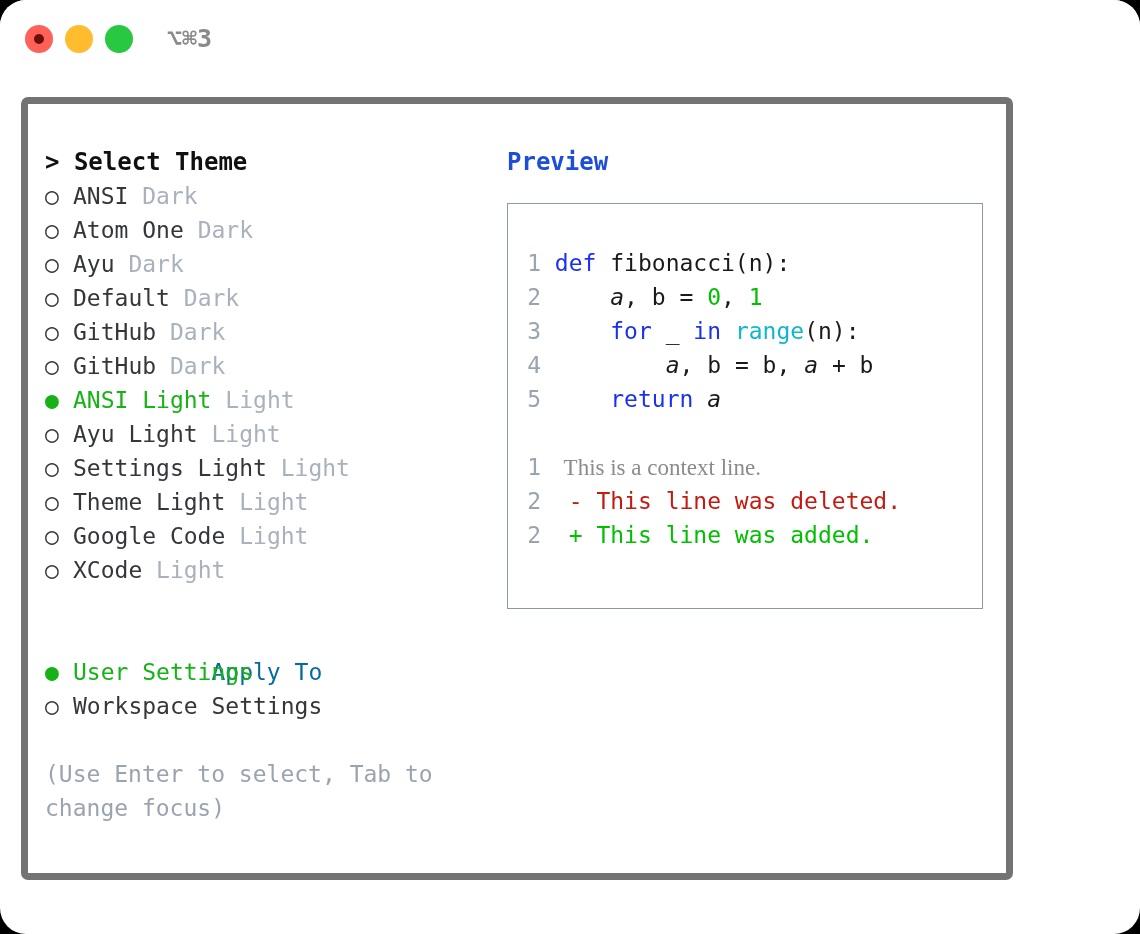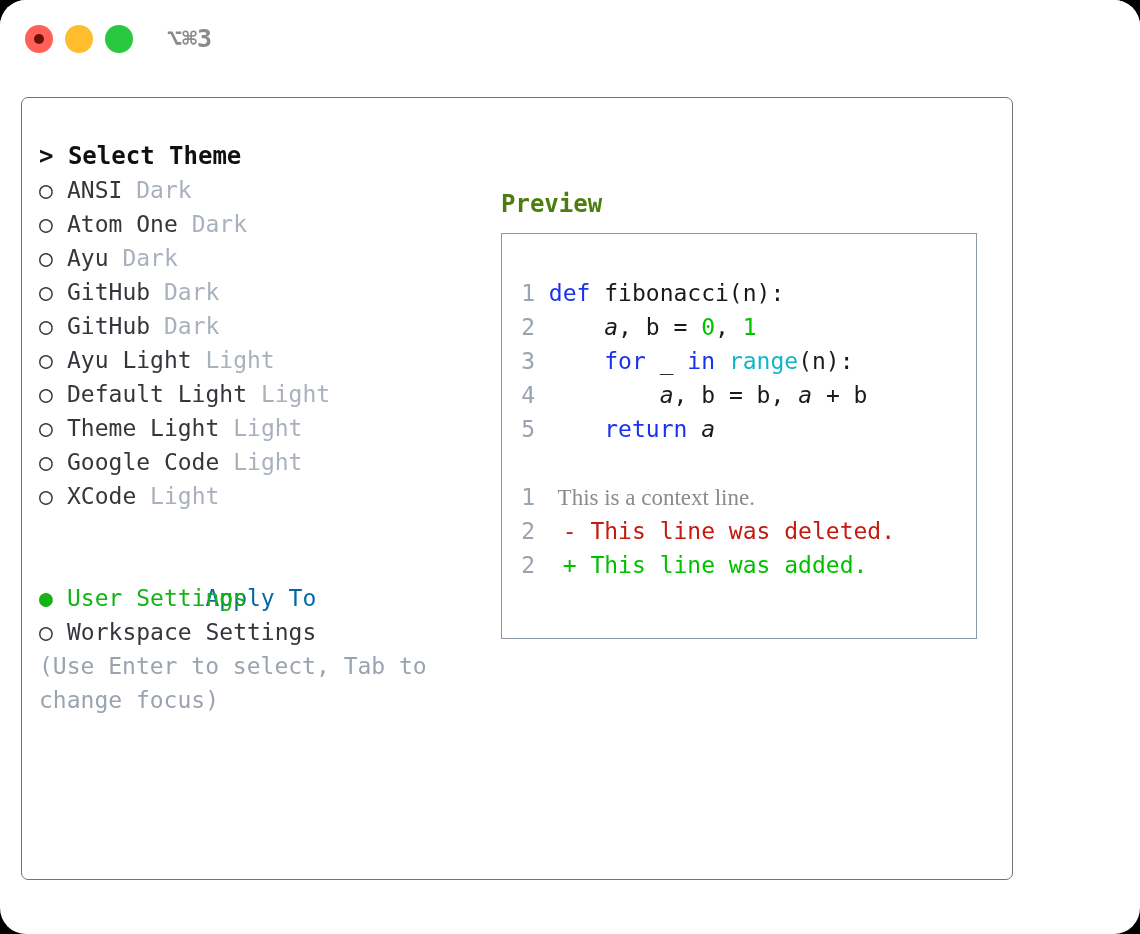--- a/index.html
+++ b/index.html
@@ -67,21 +67,21 @@
     white-space: pre;
   }
 
   
   #panel {
     position: absolute;
     left: 21px;
     top: 97px;
     width: 992px;
     height: 783px;
-    border: 1px solid #737373;
+    border: 7px solid #737373;
     border-radius: 7px;
     background: #ffffff;
     box-sizing: border-box;
   }
 
   
   #left-col {
     position: absolute;
     left: 17px;
     top: 41px;
@@ -113,46 +113,46 @@
   .theme-variant{ color: #a9b1bd; }
 
   .section-label {
     color: #0369a1;
     font-size: 23px;
   }
 
   #apply-block { margin-top: 34px; }
 
   #hint {
+    margin-top: 34px;
     color: #9aa3b0;
     font-size: 23px;
     line-height: 34px;
     width: 400px;
     white-space: normal;
   }
 
   
   #right-col {
     position: absolute;
     left: 479px;
     top: 41px;
     width: 490px;
   }
 
   #preview-title {
     font-size: 24px;
     font-weight: bold;
-    color: #4d7c0f;
-    line-height: 34px;
-    white-space: pre;
-    margin-top: 48px;
+    color: #1d4ed8;
+    line-height: 34px;
+    white-space: pre;
   }
 
   #preview-box {
-    margin-top: 12px;
+    margin-top: 24px;
     width: 476px;
     height: 406px;
     border: 1px solid #8d98a6;
     box-sizing: border-box;
     background: #ffffff;
     position: relative;
   }
 
   #code-area {
     position: absolute;
@@ -205,24 +205,26 @@
   <div id="panel">
 
     <div id="left-col">
 
       <div class="row" id="list-header">&gt; Select Theme</div>
 
       <div id="theme-list">
           <div class="row"><span class="marker">○</span><span class="theme-name">ANSI</span><span> </span><span class="theme-variant">Dark</span></div>
           <div class="row"><span class="marker">○</span><span class="theme-name">Atom One</span><span> </span><span class="theme-variant">Dark</span></div>
           <div class="row"><span class="marker">○</span><span class="theme-name">Ayu</span><span> </span><span class="theme-variant">Dark</span></div>
+          <div class="row"><span class="marker">○</span><span class="theme-name">Default</span><span> </span><span class="theme-variant">Dark</span></div>
           <div class="row"><span class="marker">○</span><span class="theme-name">GitHub</span><span> </span><span class="theme-variant">Dark</span></div>
           <div class="row"><span class="marker">○</span><span class="theme-name">GitHub</span><span> </span><span class="theme-variant">Dark</span></div>
+          <div class="row"><span class="marker selected">●</span><span class="theme-name selected">ANSI Light</span><span> </span><span class="theme-variant">Light</span></div>
           <div class="row"><span class="marker">○</span><span class="theme-name">Ayu Light</span><span> </span><span class="theme-variant">Light</span></div>
-          <div class="row"><span class="marker">○</span><span class="theme-name">Default Light</span><span> </span><span class="theme-variant">Light</span></div>
+          <div class="row"><span class="marker">○</span><span class="theme-name">Settings Light</span><span> </span><span class="theme-variant">Light</span></div>
           <div class="row"><span class="marker">○</span><span class="theme-name">Theme Light</span><span> </span><span class="theme-variant">Light</span></div>
           <div class="row"><span class="marker">○</span><span class="theme-name">Google Code</span><span> </span><span class="theme-variant">Light</span></div>
           <div class="row"><span class="marker">○</span><span class="theme-name">XCode</span><span> </span><span class="theme-variant">Light</span></div>
         </div>
 
       <div id="apply-block">
         <div class="row">
           <span class="marker"> </span><span class="section-label">Apply To</span>
         </div>
         <div id="apply-options">

